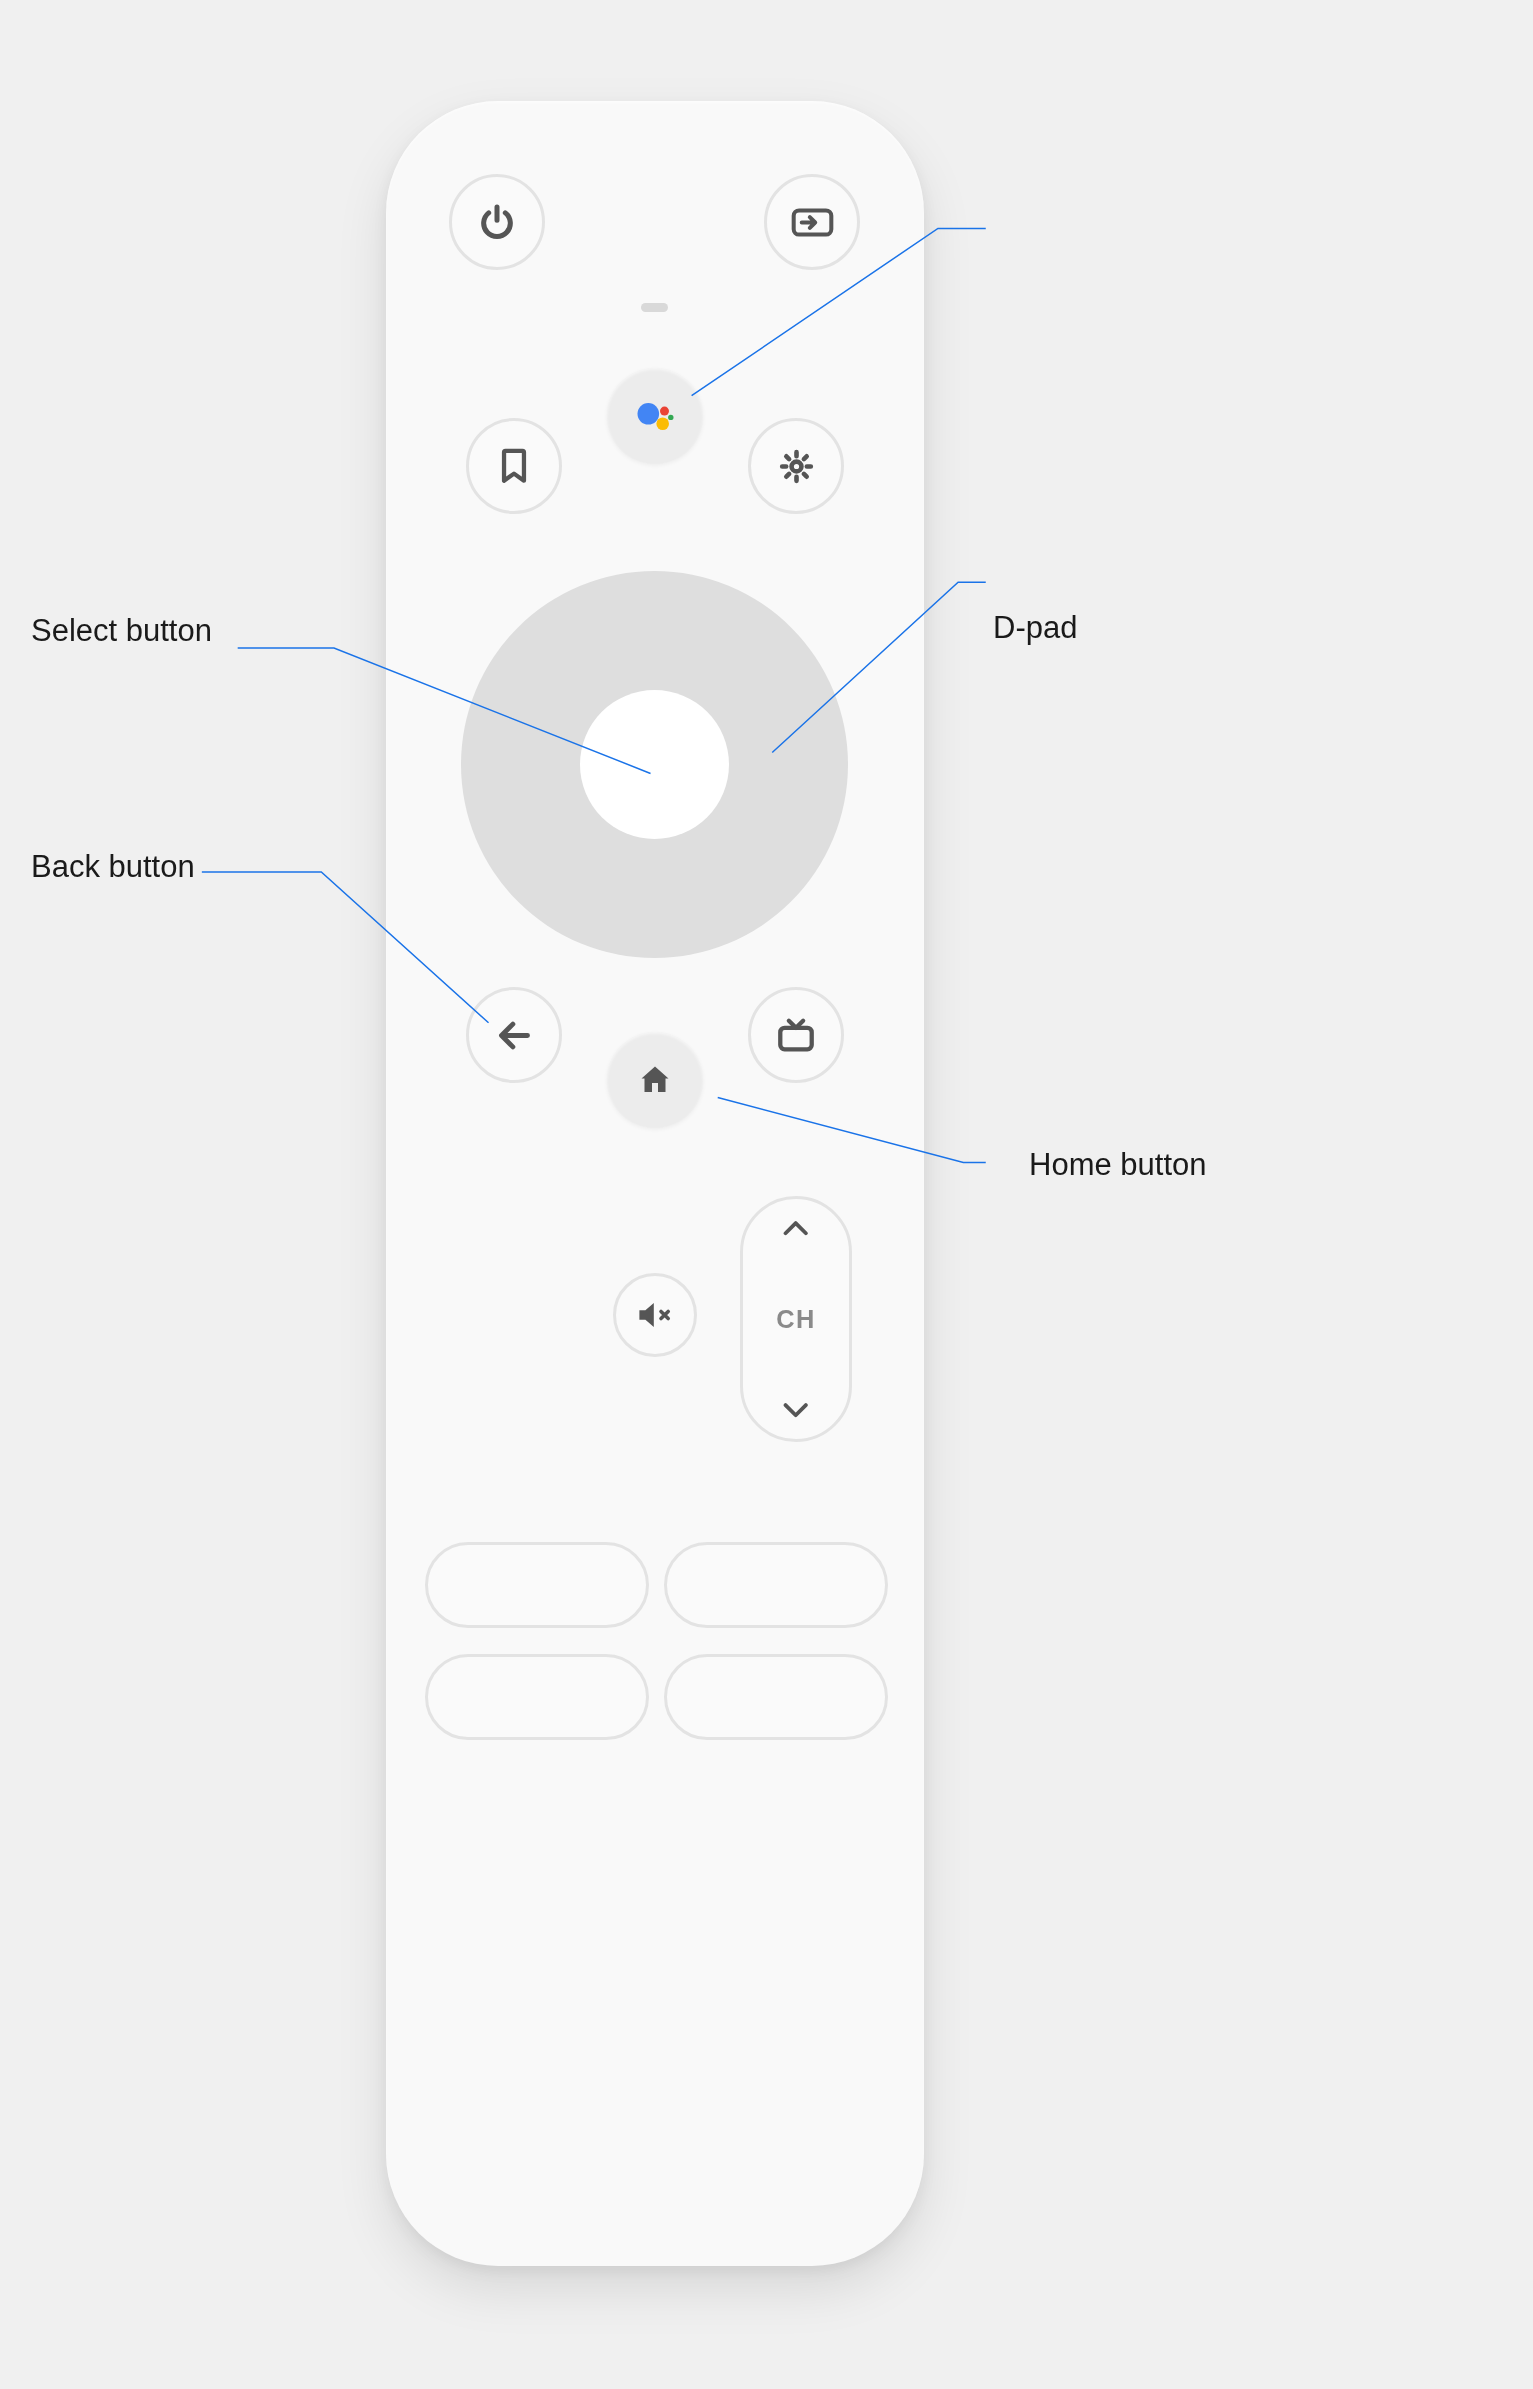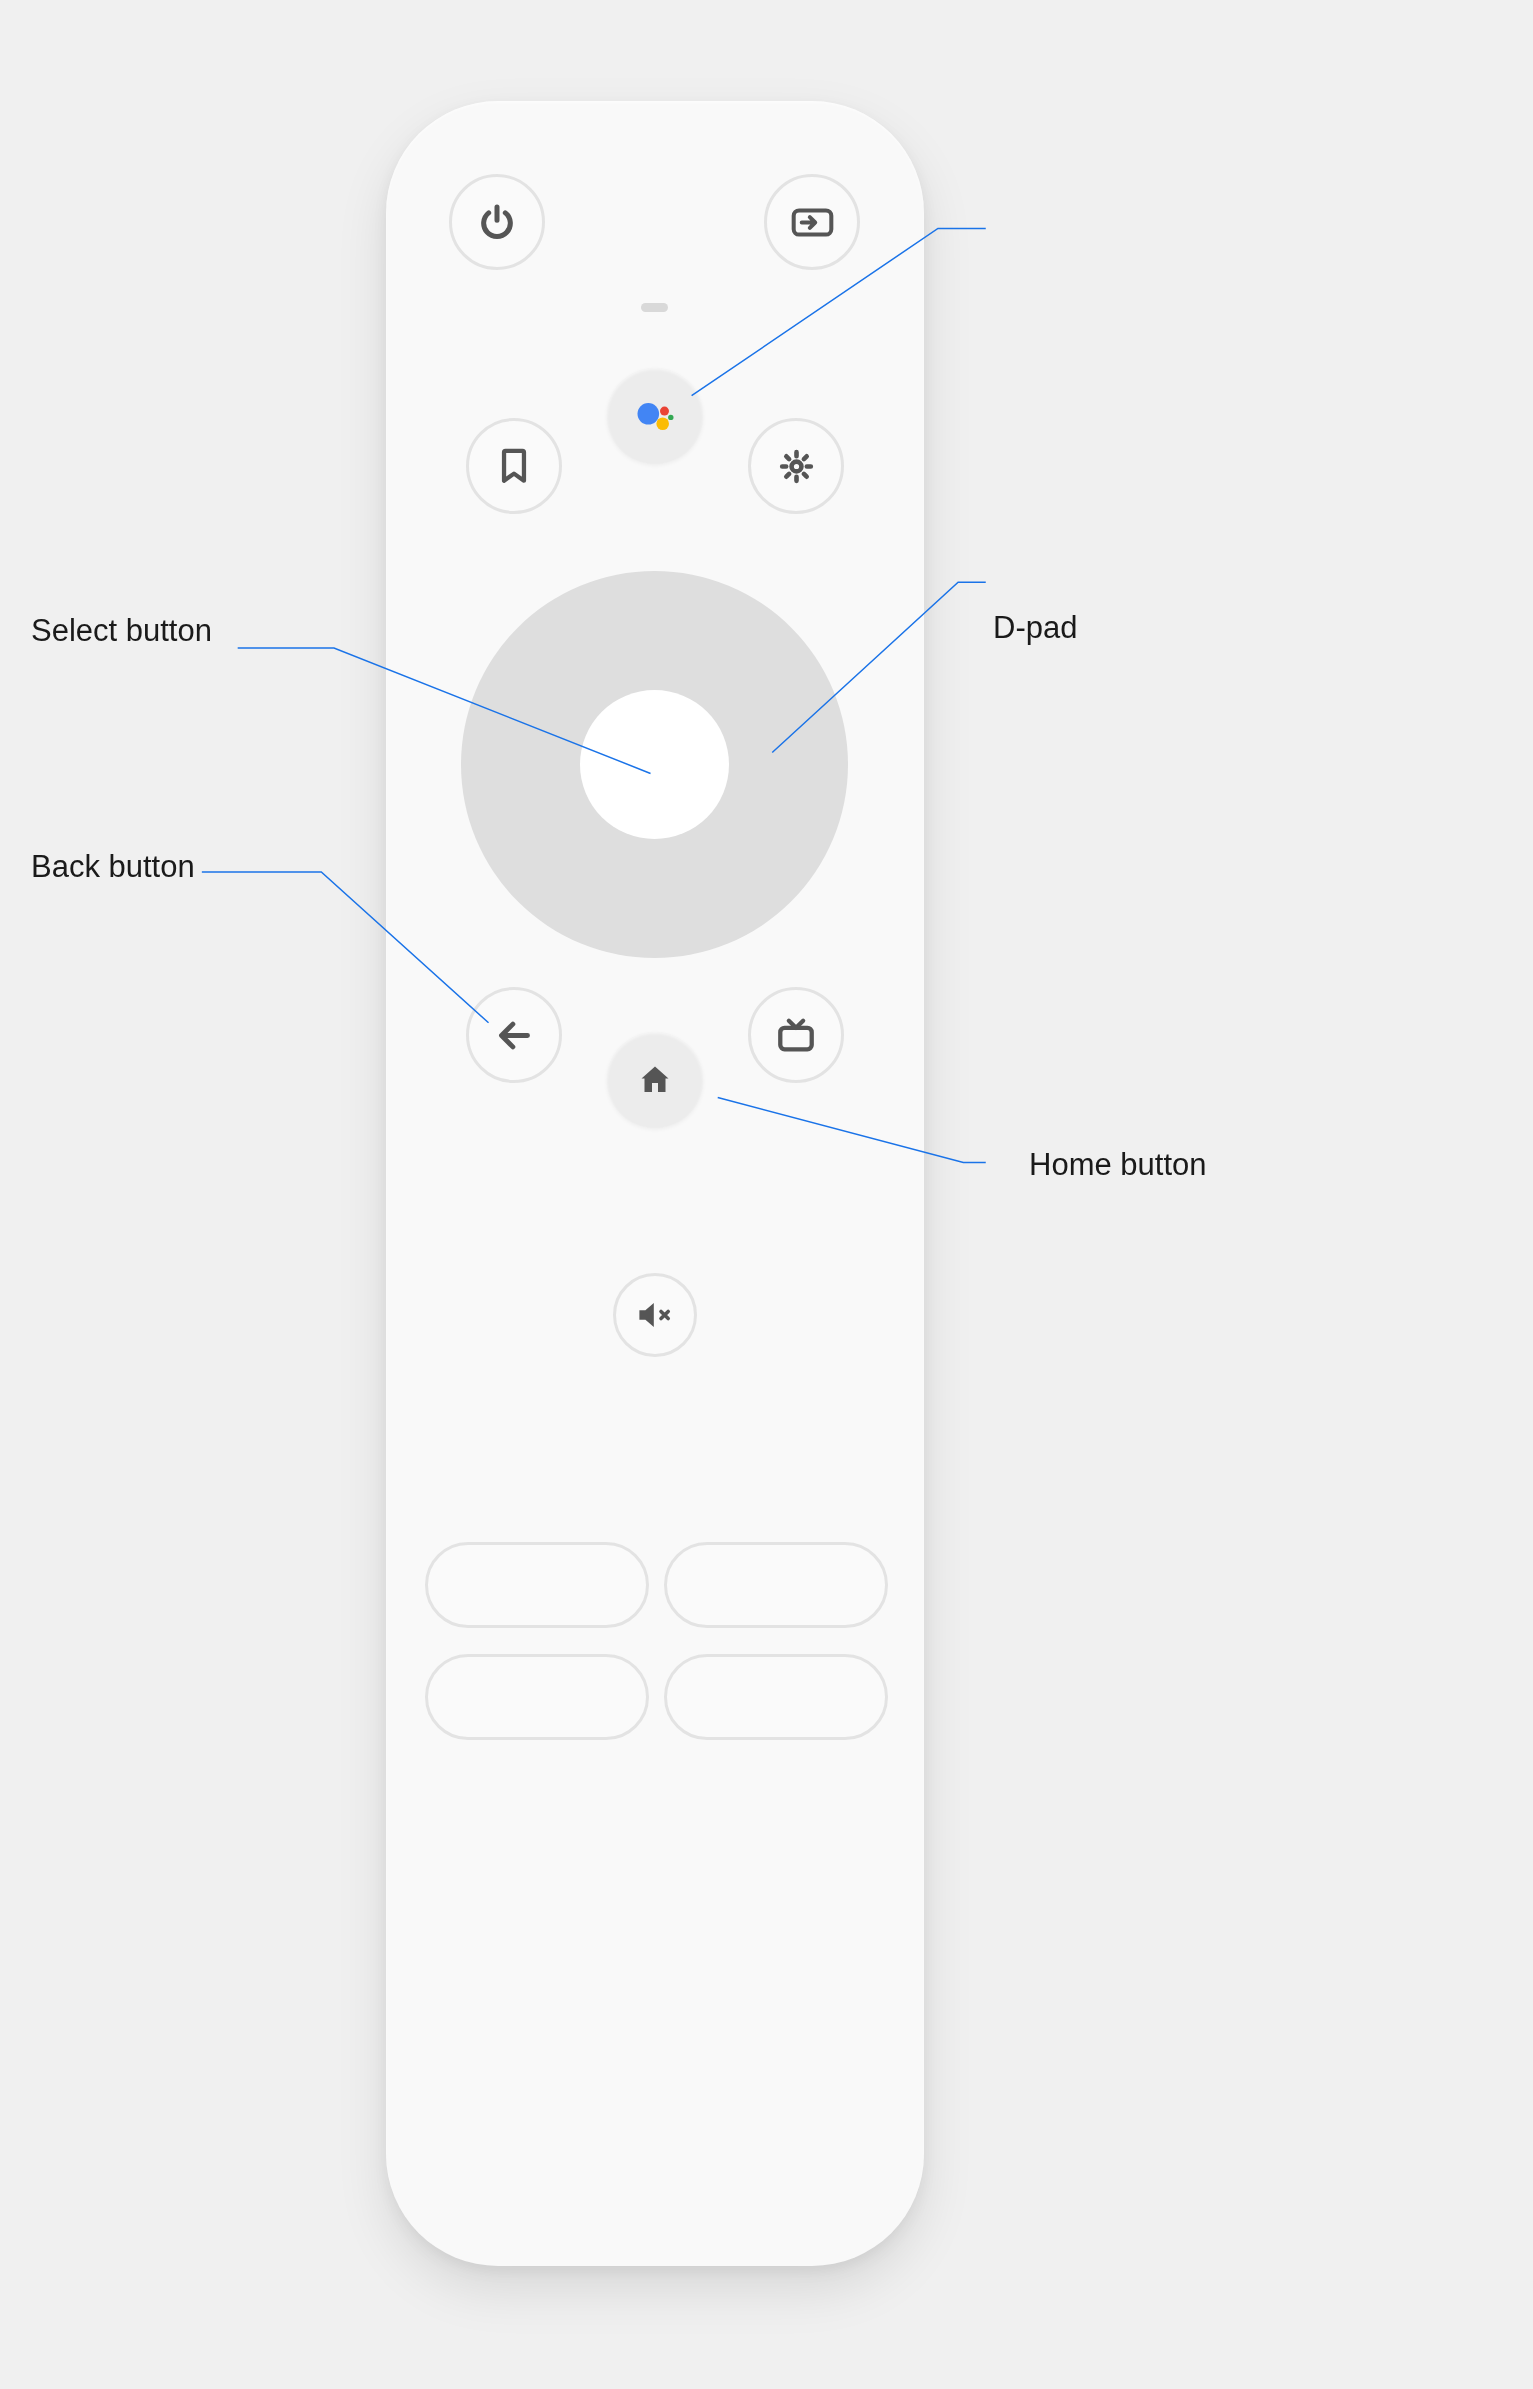--- a/index.html
+++ b/index.html
@@ -205,20 +205,29 @@
     </div>
 
 
     <div class="btn" style="left:227px; top:1172px; width:84px; height:84px;">
       <svg class="ico" width="36" height="30" viewBox="0 0 30 24">
         <path class="fill" fill="#8A8A8A" d="M2 8v8h5l7 6V2L7 8Z"></path>
         <path class="stroke" stroke="#8A8A8A" d="M20 9l6 6M26 9l-6 6" stroke-width="2.2"></path>
       </svg>
     </div>
 
+    <div class="pill" style="left:354px; top:1095px;">
+      <svg class="ico" width="25.4" height="16.4" viewBox="0 0 20 12">
+        <path class="stroke" d="M2 10l8-8 8 8" stroke-width="2.4" stroke="#8A8A8A"></path>
+      </svg>
+      <span class="pill-label">CH</span>
+      <svg class="ico" width="25.4" height="16.4" viewBox="0 0 20 12">
+        <path class="stroke" d="M2 2l8 8 8-8" stroke-width="2.4" stroke="#8A8A8A"></path>
+      </svg>
+    </div>
 
     <div class="wide" style="left:39px;  top:1441px;"></div>
     <div class="wide" style="left:278px; top:1441px;"></div>
     <div class="wide" style="left:39px;  top:1553px;"></div>
     <div class="wide" style="left:278px; top:1553px;"></div>
 
   </div>
 
 
   <div class="callout" style="left:993px; top:565px;margin-top:44px;">D-pad</div>

